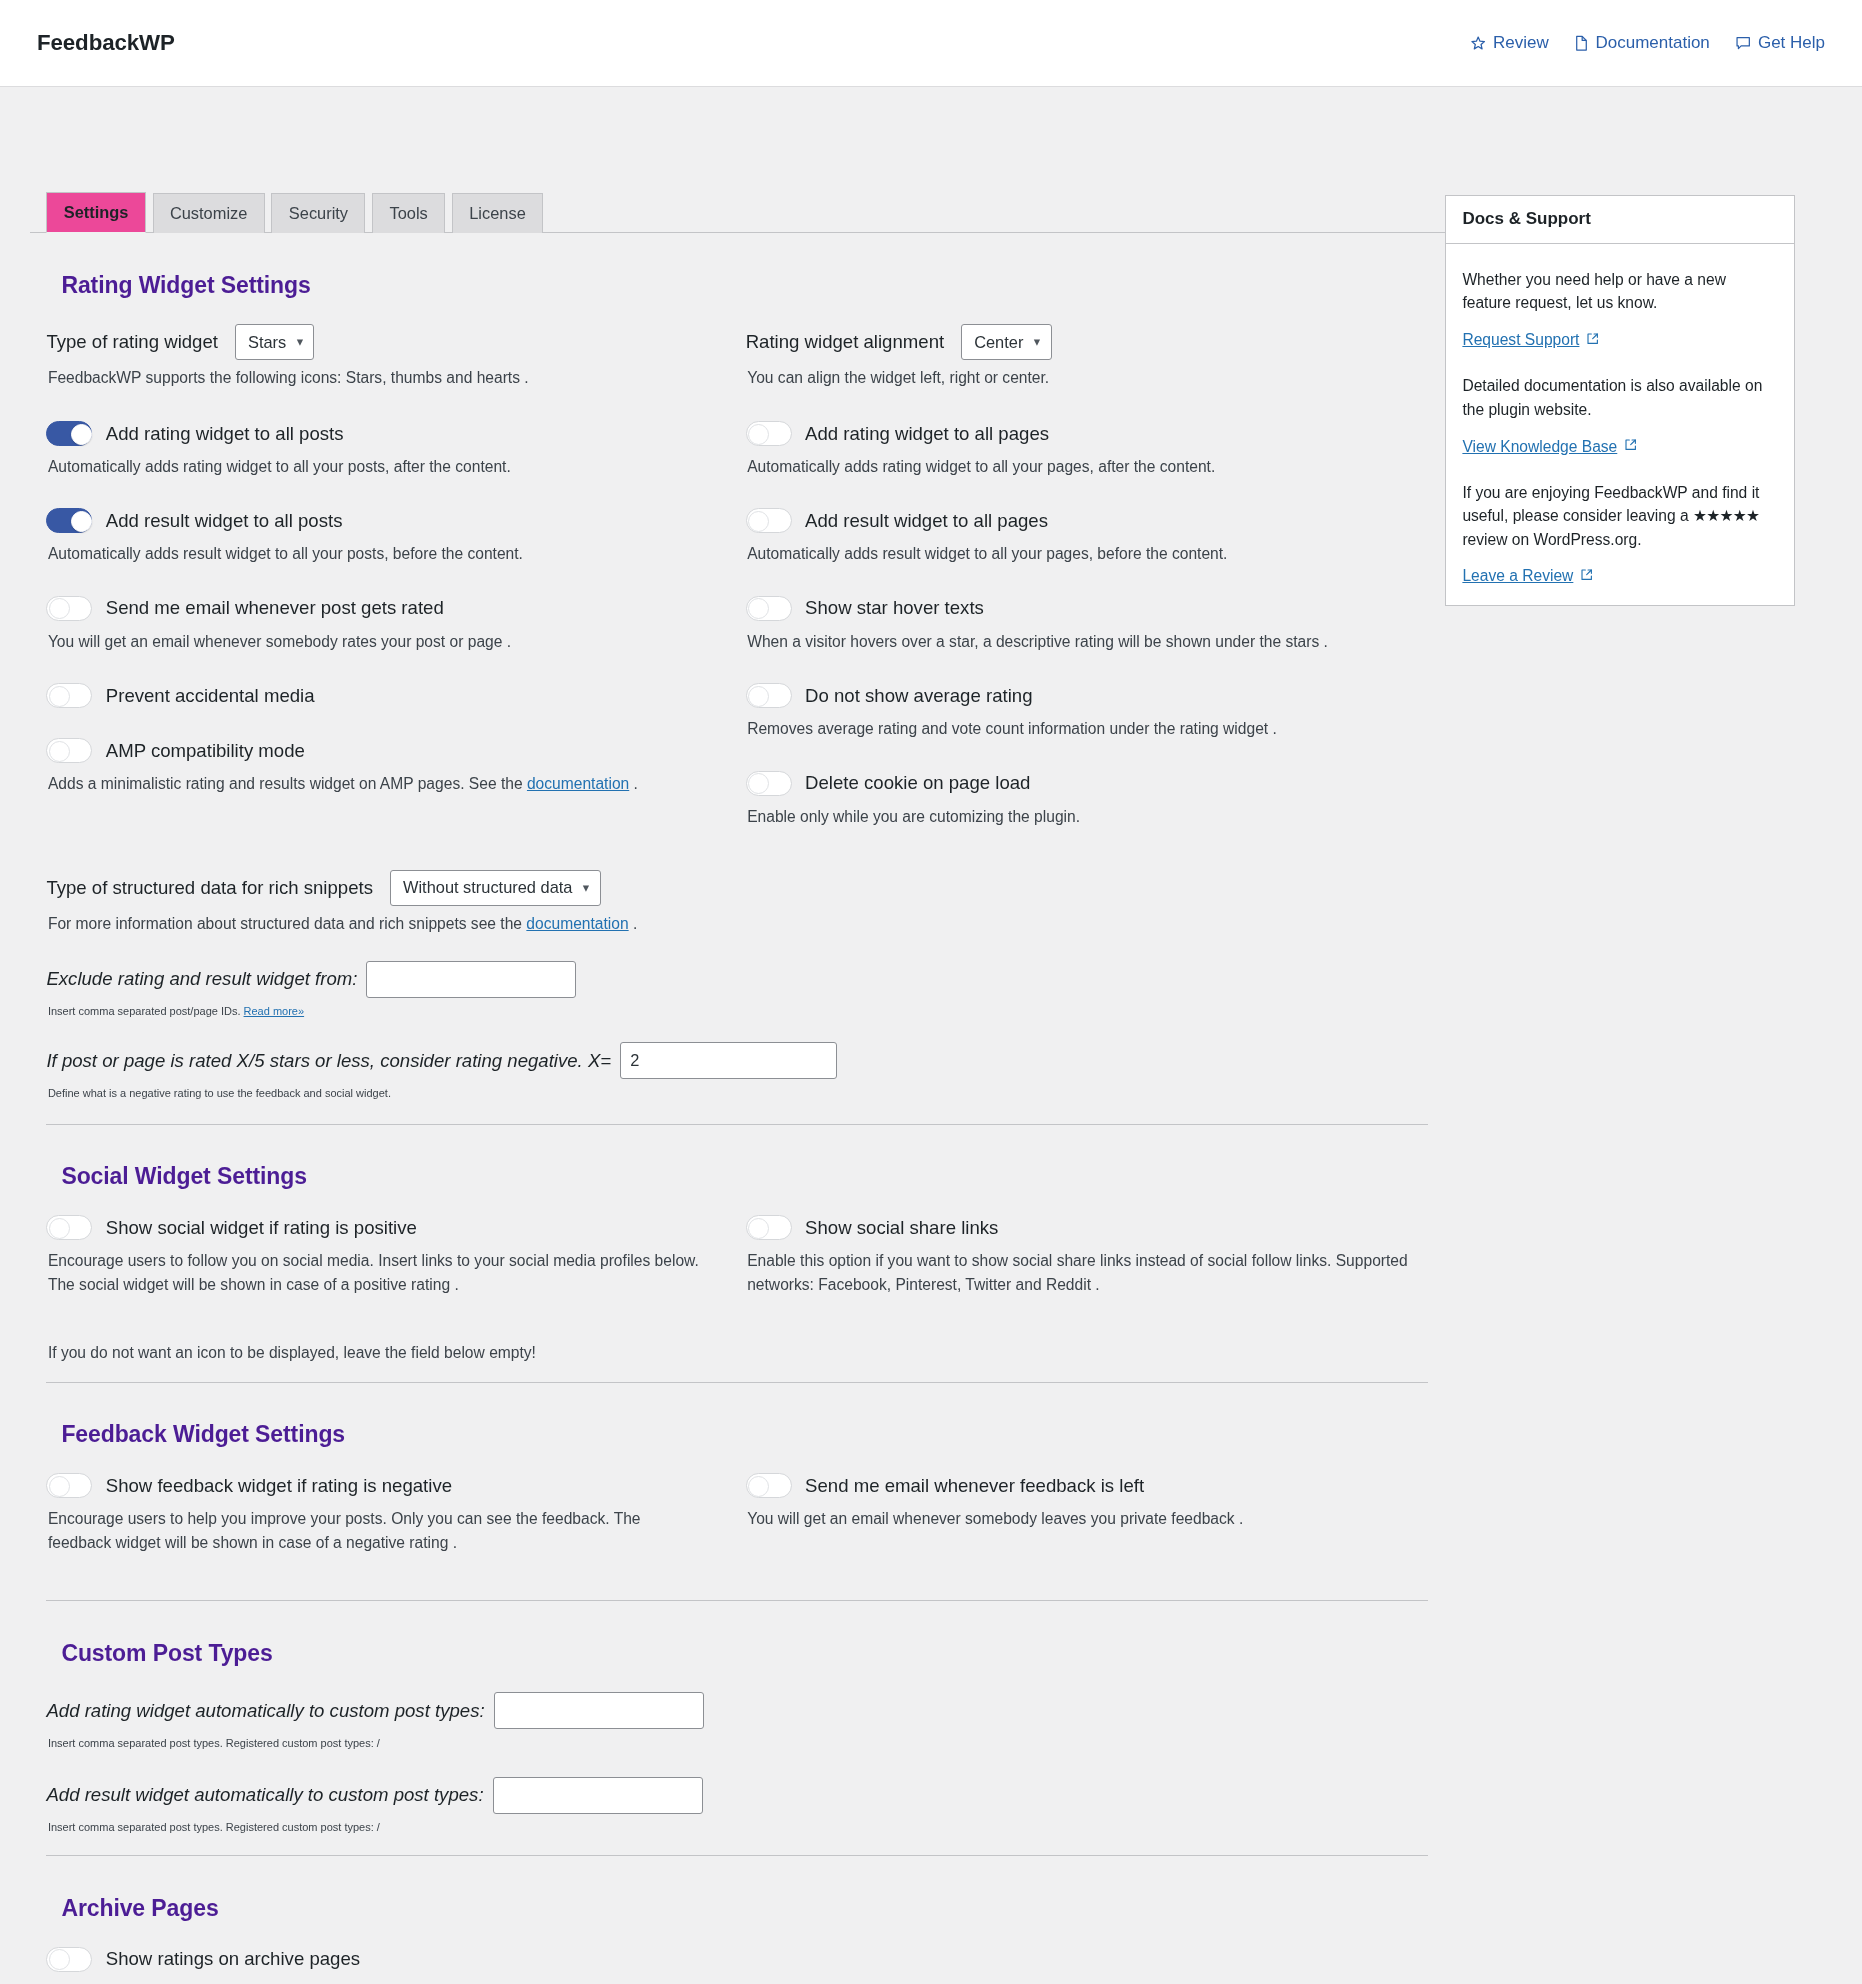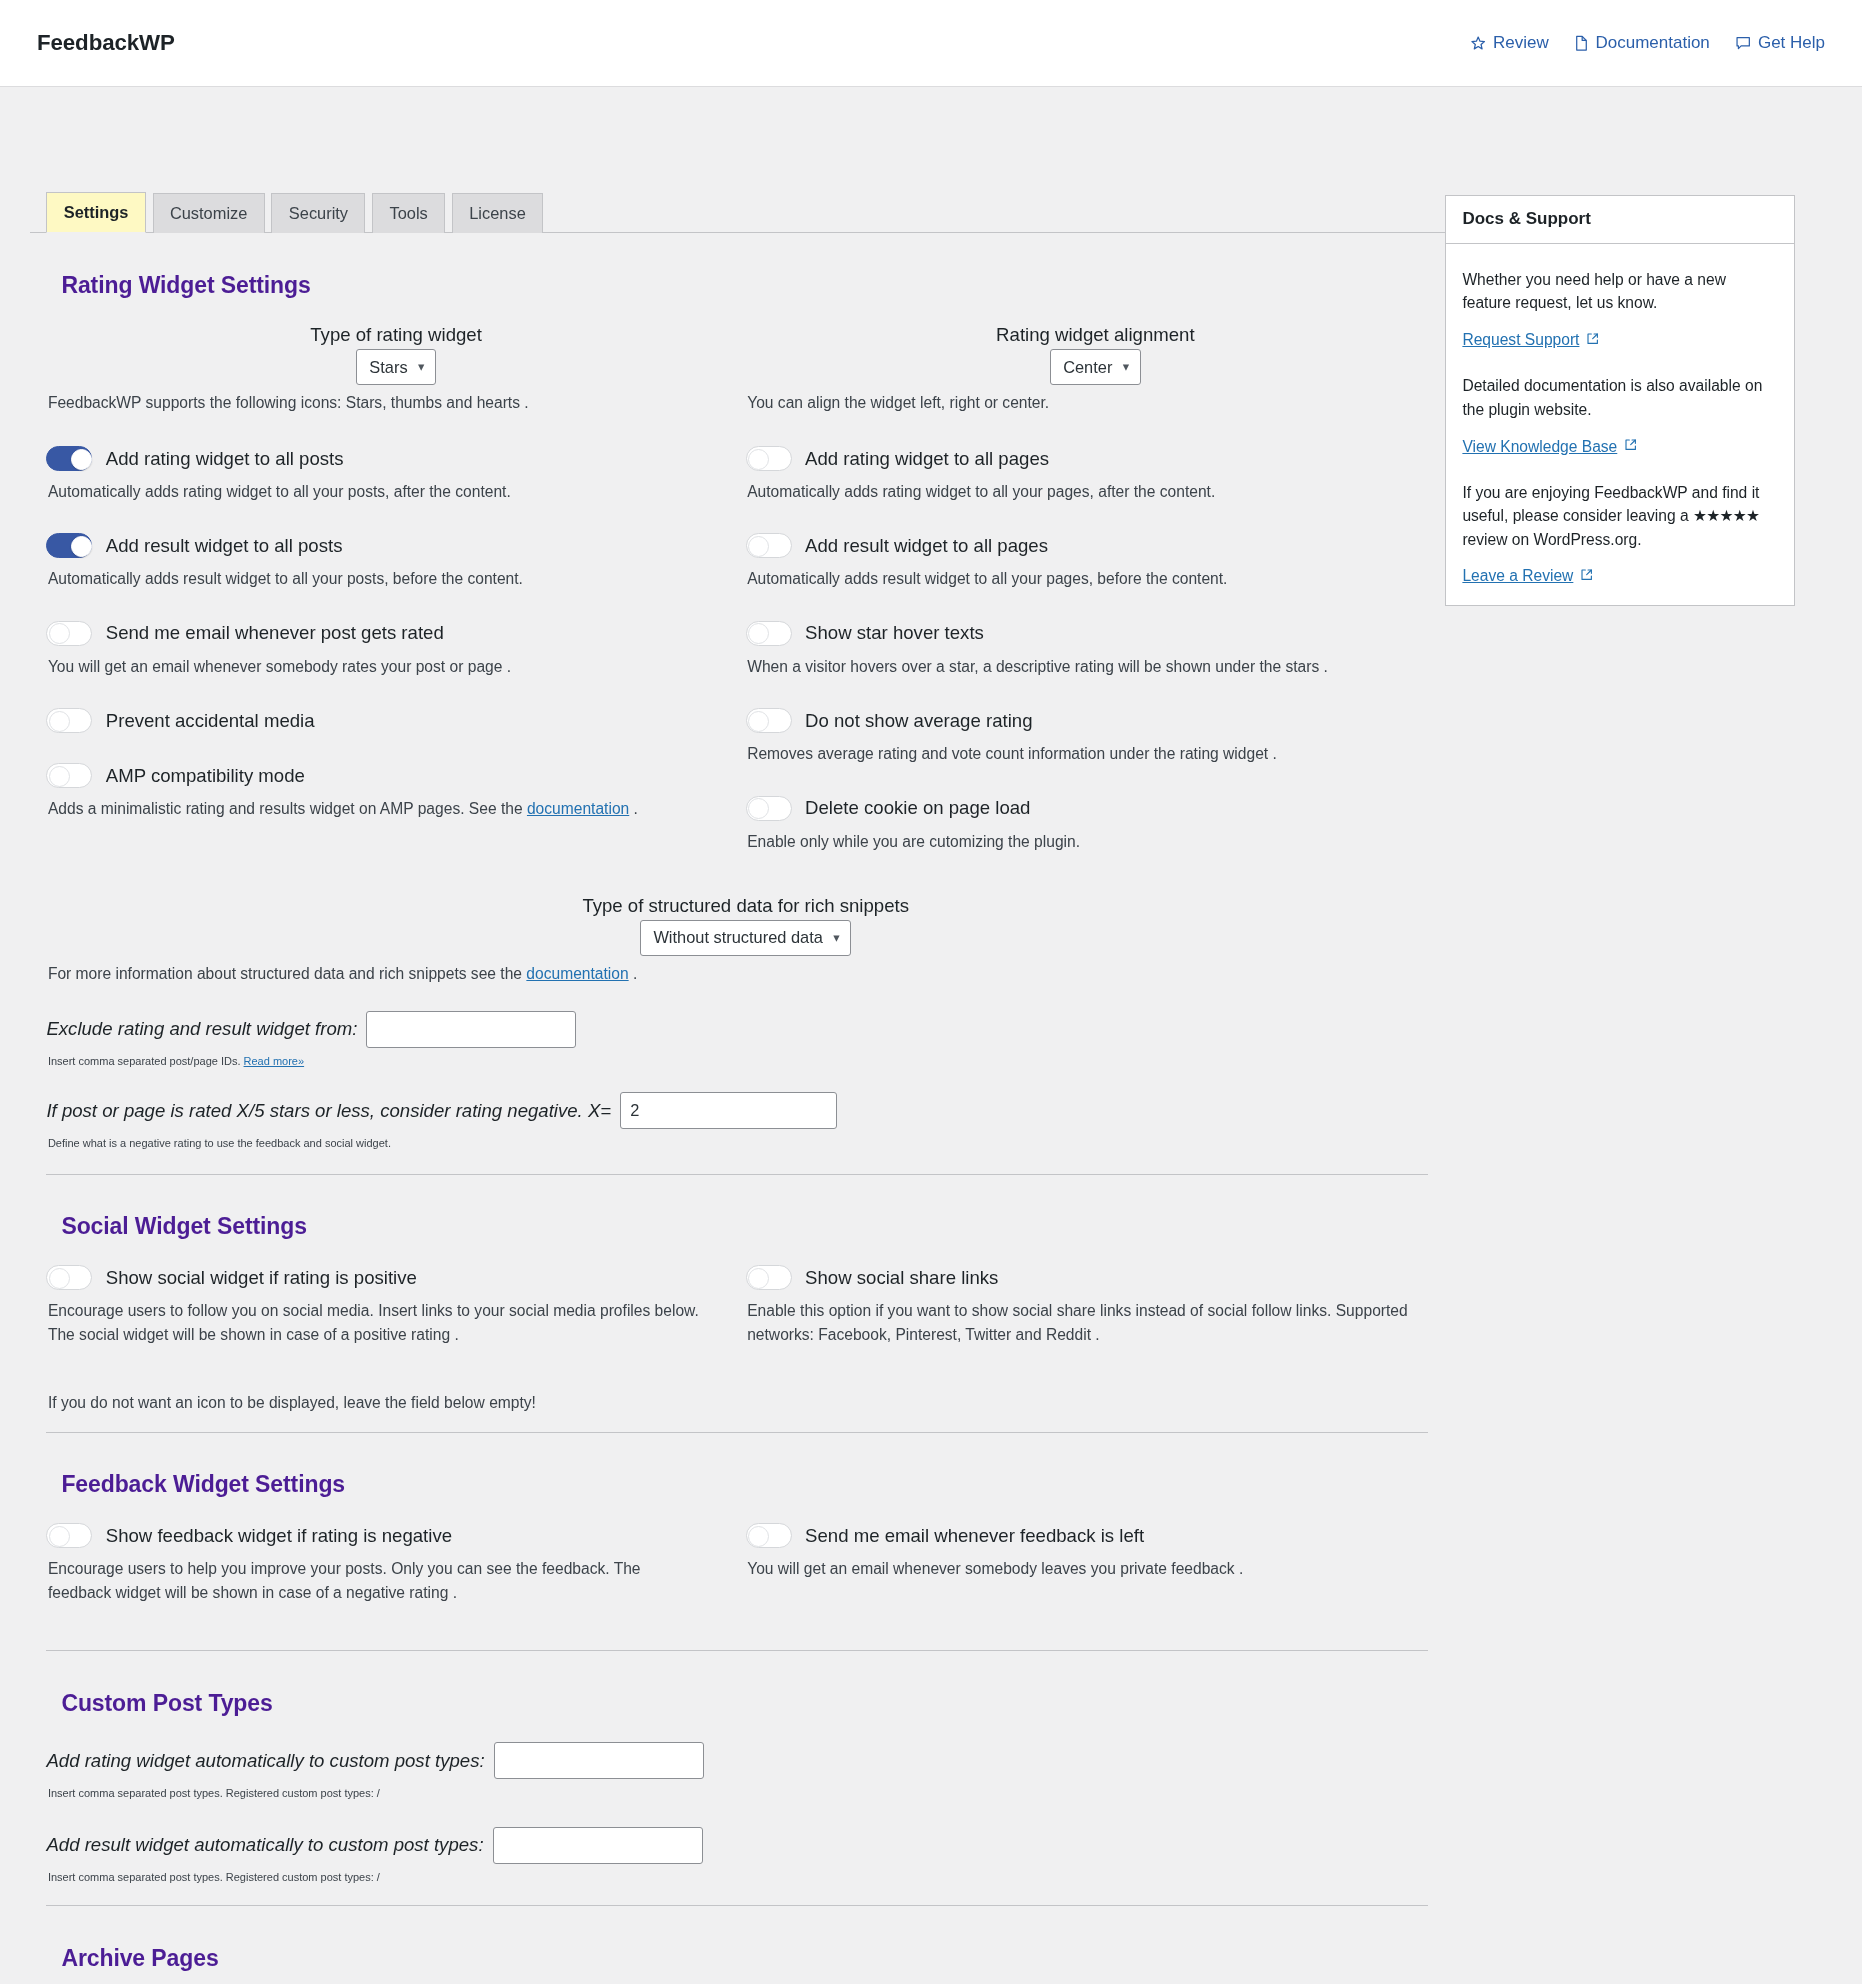--- a/index.html
+++ b/index.html
@@ -53,42 +53,42 @@
     background: #dcdcde;
     border: 0.7px solid #c3c4c7;
     border-bottom: none;
     color: #3c434a;
     cursor: pointer;
     line-height: 1.2;
     position: relative;
     top: 0.7px;
   }
   .tab.active {
-    background: #fef9c3;
+    background: #ec4899;
     font-weight: bold;
     color: #1d2327;
     border-bottom: 0.7px solid #f0f0f1;
   }
 
   
   .section { padding: 0 0 0 16.4px; }
   h2.sec-title {
     font-size: 23px;
     font-weight: bold;
     margin: 39px 0 25px 15px;
     color: #4c1d95;
     letter-spacing: -0.1px;
   }
   .divider { height: 0.7px; background: #c3c4c7; width: 1382px; margin: 25px 0 0 0; }
 
   .grid2 { display: flex; }
   .col { width: 700px; }
 
   
-  .selrow { display: flex; align-items: center; gap: 3px; margin-bottom: 3px; flex-direction: column; }
+  .selrow { display: flex; align-items: center; gap: 17px; margin-bottom: 3px; }
   .selrow .lbl { font-size: 18.6px; color: #1d2327; }
   .fauxselect {
     display: inline-flex; align-items: center; gap: 10.4px;
     background: #fff; border: 0.7px solid #8c8f94; border-radius: 3px;
     padding: 6.7px 10.4px 6.7px 12px; font-size: 16.4px; color: #2c3338;
     min-height: 36px; cursor: pointer;
   }
   .fauxselect .caret { font-size: 12.7px; color: #50575e; line-height:1; }
   .helper {
     font-size: 15.6px; color: #3c434a; margin: 7.4px 0 0 1.5px; line-height: 1.45;

